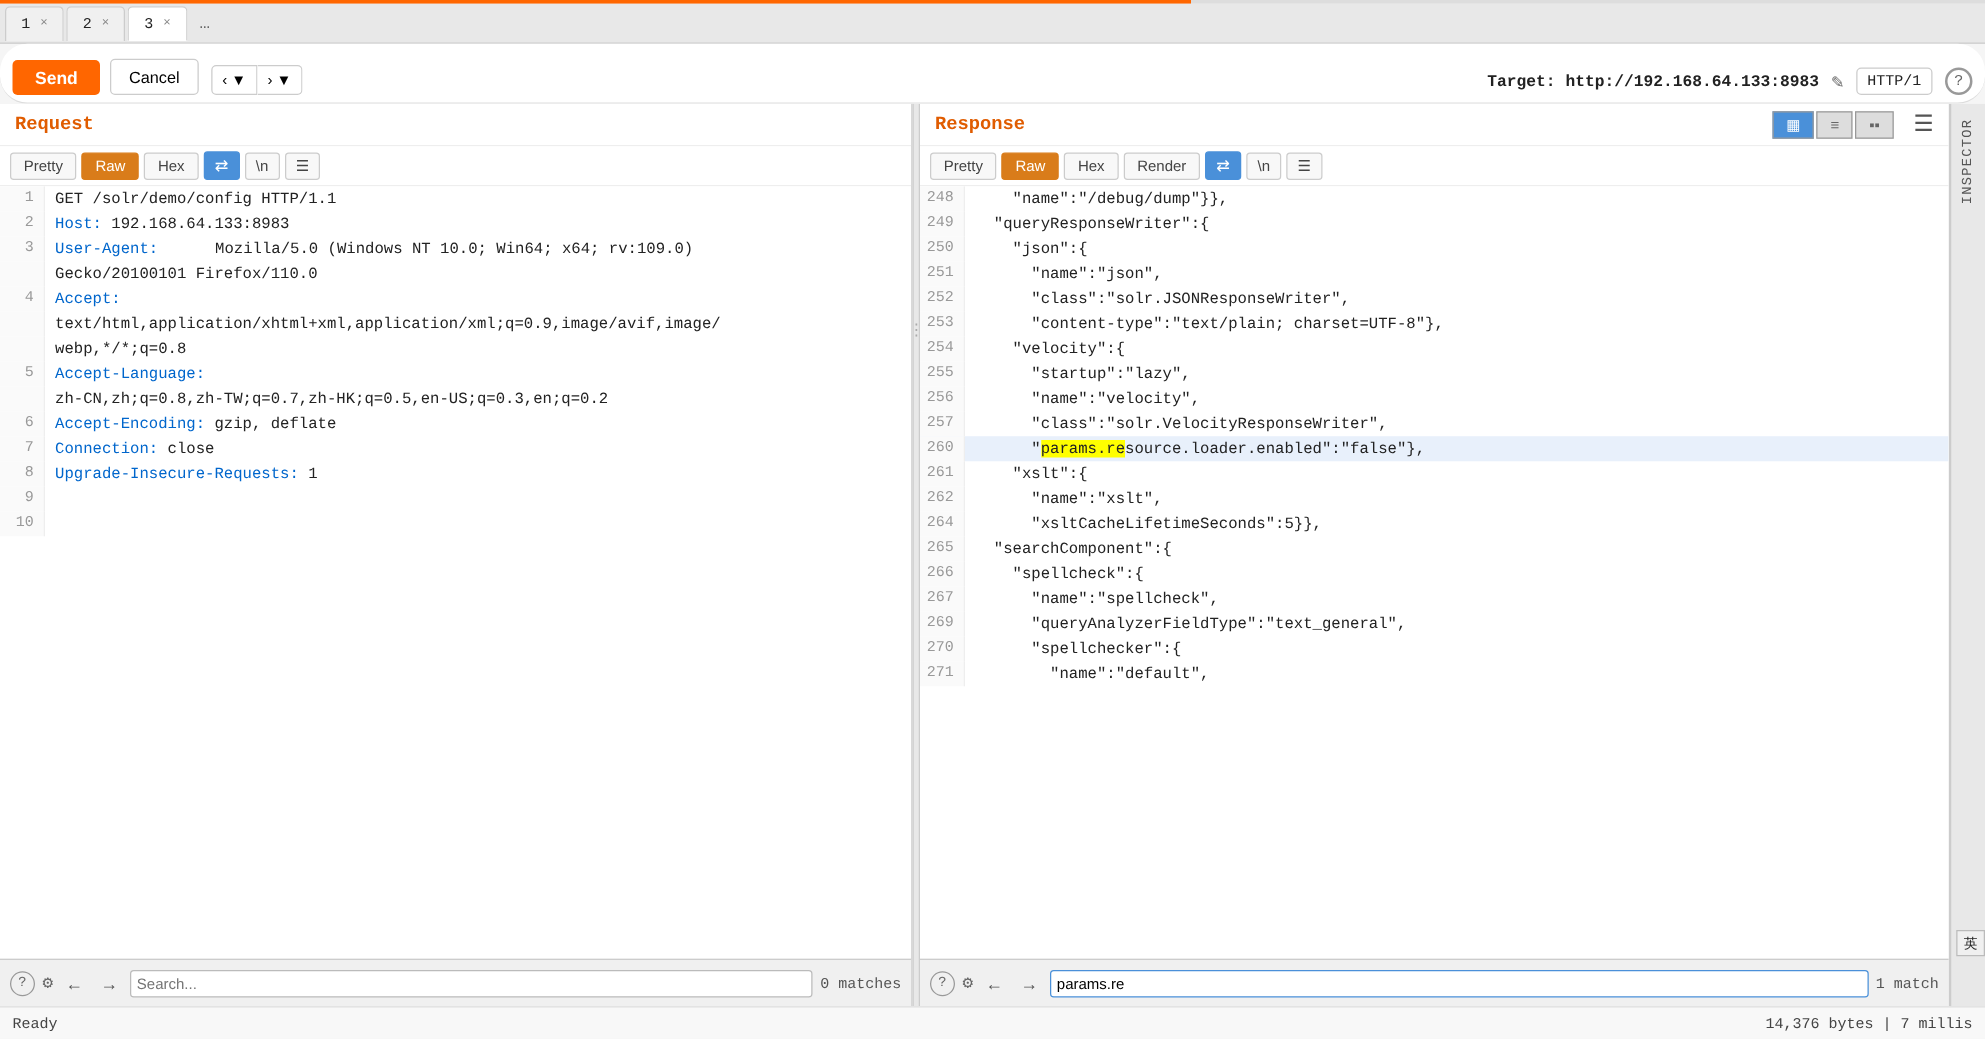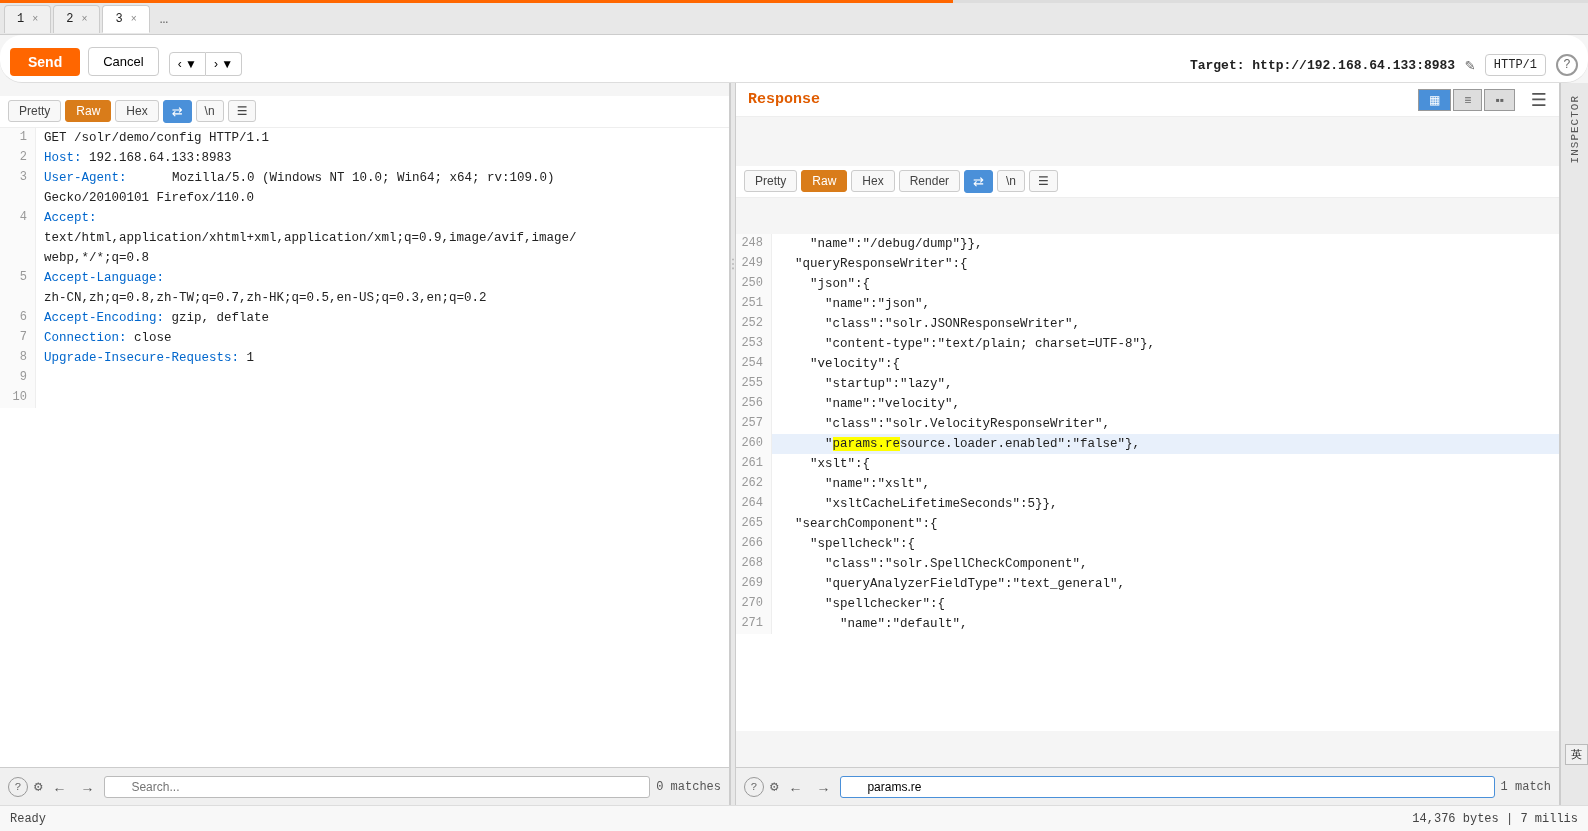--- a/index.html
+++ b/index.html
@@ -30,39 +30,39 @@
     
     .main { display: flex; flex: 1; overflow: hidden; }
 
     
     .panel { display: flex; flex-direction: column; flex: 1; border-right: 1px solid #ccc; overflow: hidden; }
     .panel-header { padding: 8px 12px; font-size: 15px; font-weight: bold; background: #fff; border-bottom: 1px solid #eee; }
     .panel-header.request { color: #e05c00; }
     .panel-header.response { color: #e05c00; }
 
     
-    .format-bar { display: flex; align-items: flex-start; padding: 4px 8px; background: #fff; border-bottom: 1px solid #eee; gap: 4px; margin-top: 13px; }
+    .format-bar { display: flex; align-items: center; padding: 4px 8px; background: #fff; border-bottom: 1px solid #eee; gap: 4px; }
     .fmt-btn { border: 1px solid #ccc; background: #f8f8f8; padding: 3px 10px; font-size: 12px; cursor: pointer; border-radius: 3px; color: #444; }
     .fmt-btn.active { background: #d97c1a; color: #fff; border-color: #d97c1a; }
     .fmt-btn-icon { border: 1px solid #ccc; background: #f8f8f8; padding: 3px 8px; font-size: 12px; cursor: pointer; border-radius: 3px; color: #444; }
     .fmt-btn-icon.active { background: #4a90d9; color: #fff; border-color: #4a90d9; }
 
     
     .code-area { flex: 1; overflow-y: auto; overflow-x: hidden; background: #fff; font-family: 'Consolas', 'Courier New', monospace; font-size: 12.5px; line-height: 1.6; }
     .code-line { display: flex; min-height: 20px; }
     .line-num { min-width: 36px; padding: 0 8px 0 4px; color: #999; text-align: right; user-select: none; font-size: 12px; background: #fafafa; border-right: 1px solid #eee; }
     .line-content { padding: 0 8px; flex: 1; white-space: pre-wrap; word-break: break-all; color: #222; }
     .code-line.highlighted { background: #e8f0fb; }
 
     
     .search-bar { display: flex; align-items: center; padding: 4px 8px; background: #f0f0f0; border-top: 1px solid #ccc; height: 38px; gap: 6px; }
     .search-help { width: 20px; height: 20px; border-radius: 50%; border: 1px solid #999; display: flex; align-items: center; justify-content: center; font-size: 11px; cursor: pointer; color: #666; }
     .search-gear { font-size: 14px; cursor: pointer; color: #666; }
     .search-nav { border: none; background: none; font-size: 14px; cursor: pointer; color: #555; padding: 2px 4px; }
-    .search-input { flex: 1; border: 1px solid #bbb; border-radius: 3px; padding: 3px 26px; font-size: 12px; background: #fff; }
+    .search-input { flex: 1; border: 1px solid #bbb; border-radius: 3px; padding: 3px 4px; font-size: 12px; background: #fff; }
     .search-input.active { background: #fff; border-color: #4a90d9; outline: none; }
     .search-count { font-size: 12px; color: #555; white-space: nowrap; }
 
     
     .status-bar { display: flex; align-items: center; justify-content: space-between; padding: 2px 10px; background: #f8f8f8; border-top: 1px solid #ddd; height: 26px; font-size: 12px; color: #444; }
 
     
     .divider { width: 6px; background: #e8e8e8; cursor: col-resize; border-left: 1px solid #ccc; border-right: 1px solid #ccc; }
 
     
@@ -111,20 +111,21 @@
     <span class="edit-icon">✎</span>
     <span class="http-version">HTTP/1</span>
     <div class="help-icon">?</div>
   </div>
 </div>
 
 <div class="main">
 
   <div class="panel" style="max-width: 730px;">
 
+    <div class="panel-header request">Request</div>
 
     <div class="format-bar">
       <button class="fmt-btn">Pretty</button>
       <button class="fmt-btn active">Raw</button>
       <button class="fmt-btn">Hex</button>
       <button class="fmt-btn-icon active" style="font-size:13px;">⇄</button>
       <button class="fmt-btn-icon">\n</button>
       <button class="fmt-btn-icon">☰</button>
     </div>
 
@@ -194,21 +195,21 @@
       <button class="search-nav">→</button>
       <input class="search-input" type="text" placeholder="Search..." value="" style="">
       <span class="search-count">0 matches</span>
     </div>
   </div>
 
   <div class="divider">
     <div style="height:50%; display:flex; align-items:center; justify-content:center; color:#aaa;">⋮</div>
   </div>
 
-  <div class="panel" style="flex:1;gap:36px;">
+  <div class="panel" style="flex:1;">
 
     <div style="display:flex; align-items:center; background:#fff; border-bottom:1px solid #eee; padding:4px 12px;">
       <div class="panel-header response" style="border:none; padding:4px 0;">Response</div>
       <div class="view-btns" style="margin-left:auto;">
         <button class="view-btn">▦</button>
         <button class="view-btn inactive">≡</button>
         <button class="view-btn inactive">▪▪</button>
       </div>
       <span style="margin-left:8px; font-size:18px; color:#555; cursor:pointer;">☰</span>
     </div>
@@ -282,22 +283,22 @@
         </div>
         <div class="code-line">
           <span class="line-num">265</span>
           <span class="line-content">  "searchComponent":{</span>
         </div>
         <div class="code-line">
           <span class="line-num">266</span>
           <span class="line-content">    "spellcheck":{</span>
         </div>
         <div class="code-line">
-          <span class="line-num">268</span>
-          <span class="line-content">      "class":"solr.SpellCheckComponent",</span>
+          <span class="line-num">267</span>
+          <span class="line-content">      "name":"spellcheck",</span>
         </div>
         <div class="code-line">
           <span class="line-num">269</span>
           <span class="line-content">      "queryAnalyzerFieldType":"text_general",</span>
         </div>
         <div class="code-line">
           <span class="line-num">270</span>
           <span class="line-content">      "spellchecker":{</span>
         </div>
         <div class="code-line">

